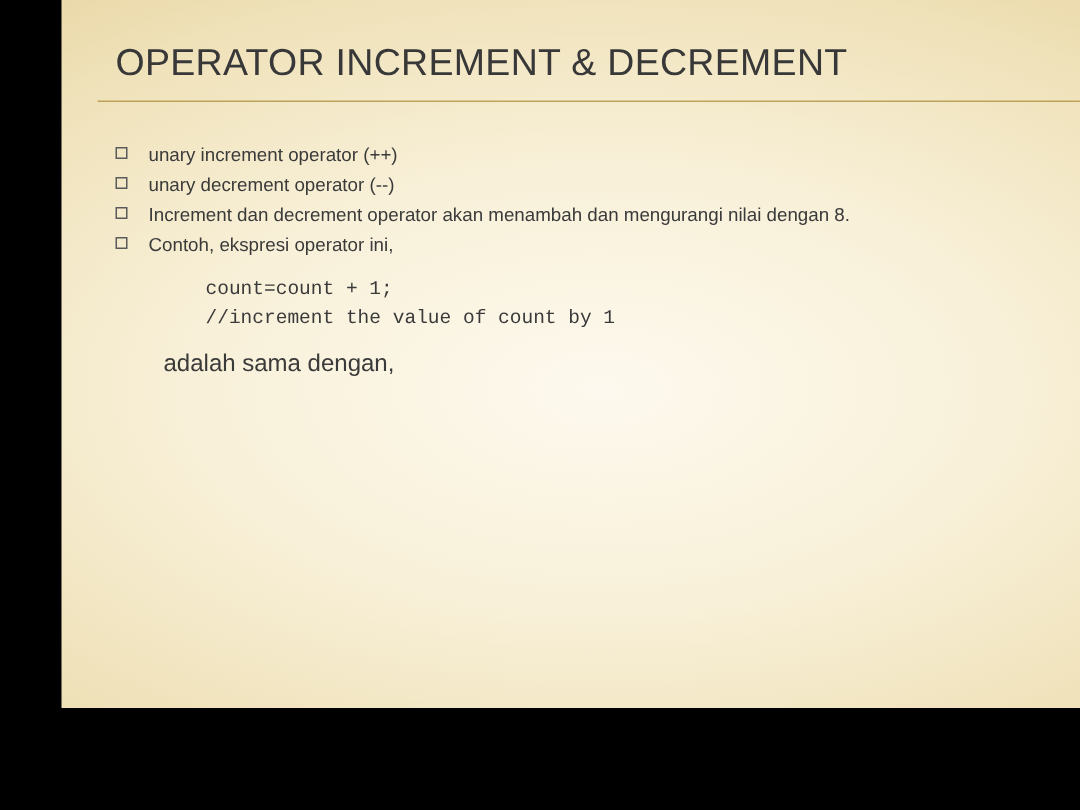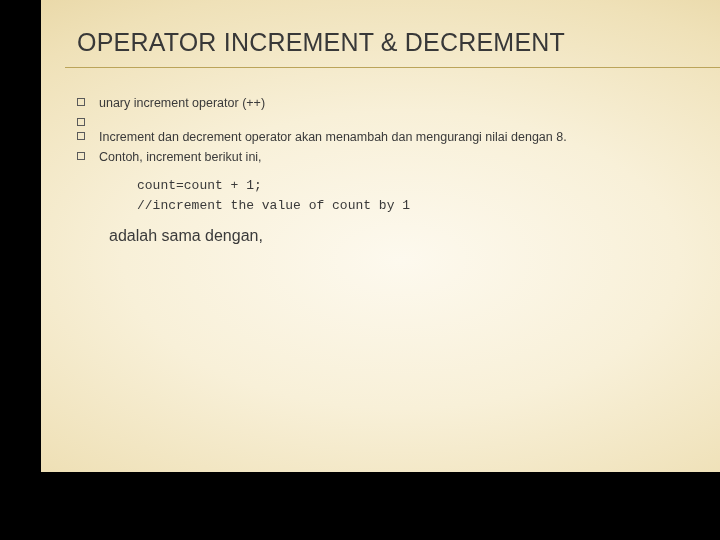--- a/index.html
+++ b/index.html
@@ -80,28 +80,29 @@
   <div class="underline"></div>
 
   <div class="content">
     <ul class="bullet-list">
       <li class="bullet-item">
         <span class="bullet-marker"></span>
         <span class="bullet-text">unary increment operator (++)</span>
       </li>
       <li class="bullet-item">
         <span class="bullet-marker"></span>
+        <span class="bullet-text">unary decrement operator (--)</span>
       </li>
       <li class="bullet-item">
         <span class="bullet-marker"></span>
         <span class="bullet-text">Increment dan decrement operator akan menambah dan mengurangi nilai dengan 8.</span>
       </li>
       <li class="bullet-item">
         <span class="bullet-marker"></span>
-        <span class="bullet-text">Contoh, increment berikut ini,</span>
+        <span class="bullet-text">Contoh, ekspresi operator ini,</span>
       </li>
     </ul>
 
     <div class="code-block">count=count + 1;
 //increment the value of count by 1</div>
 
     <div class="inter-text">adalah sama dengan,</div>
 
   </div>
 </div>

